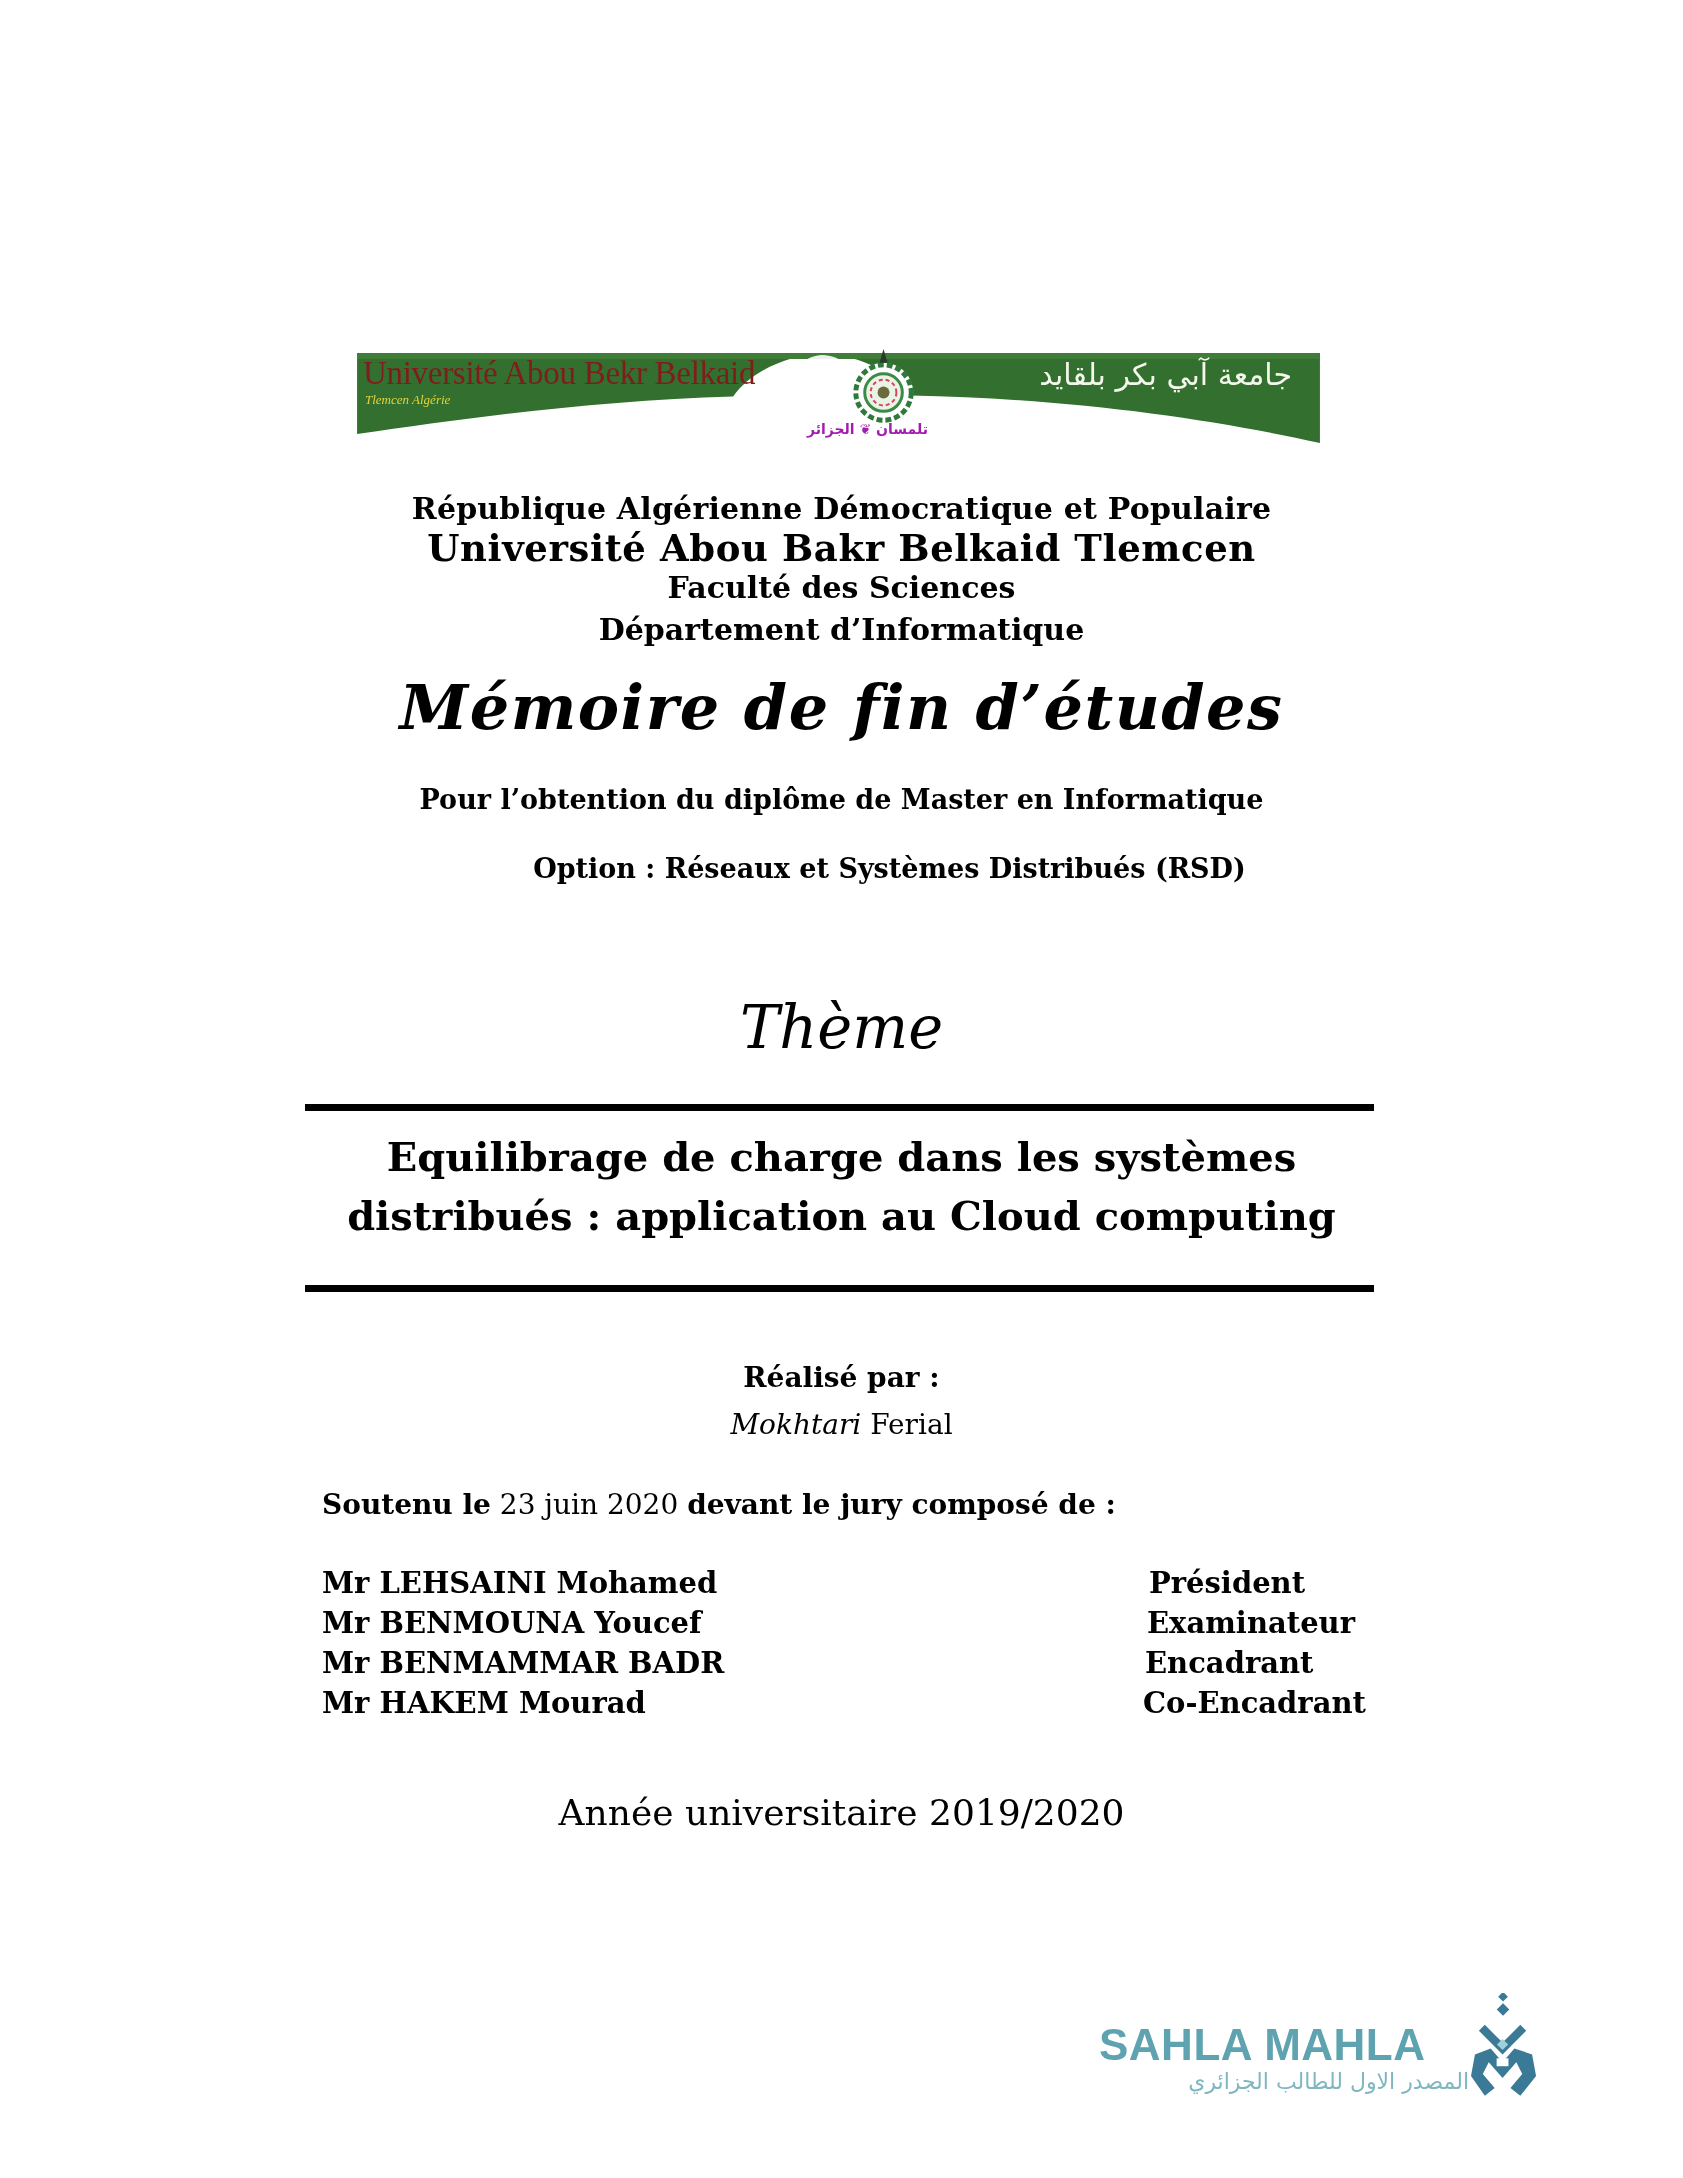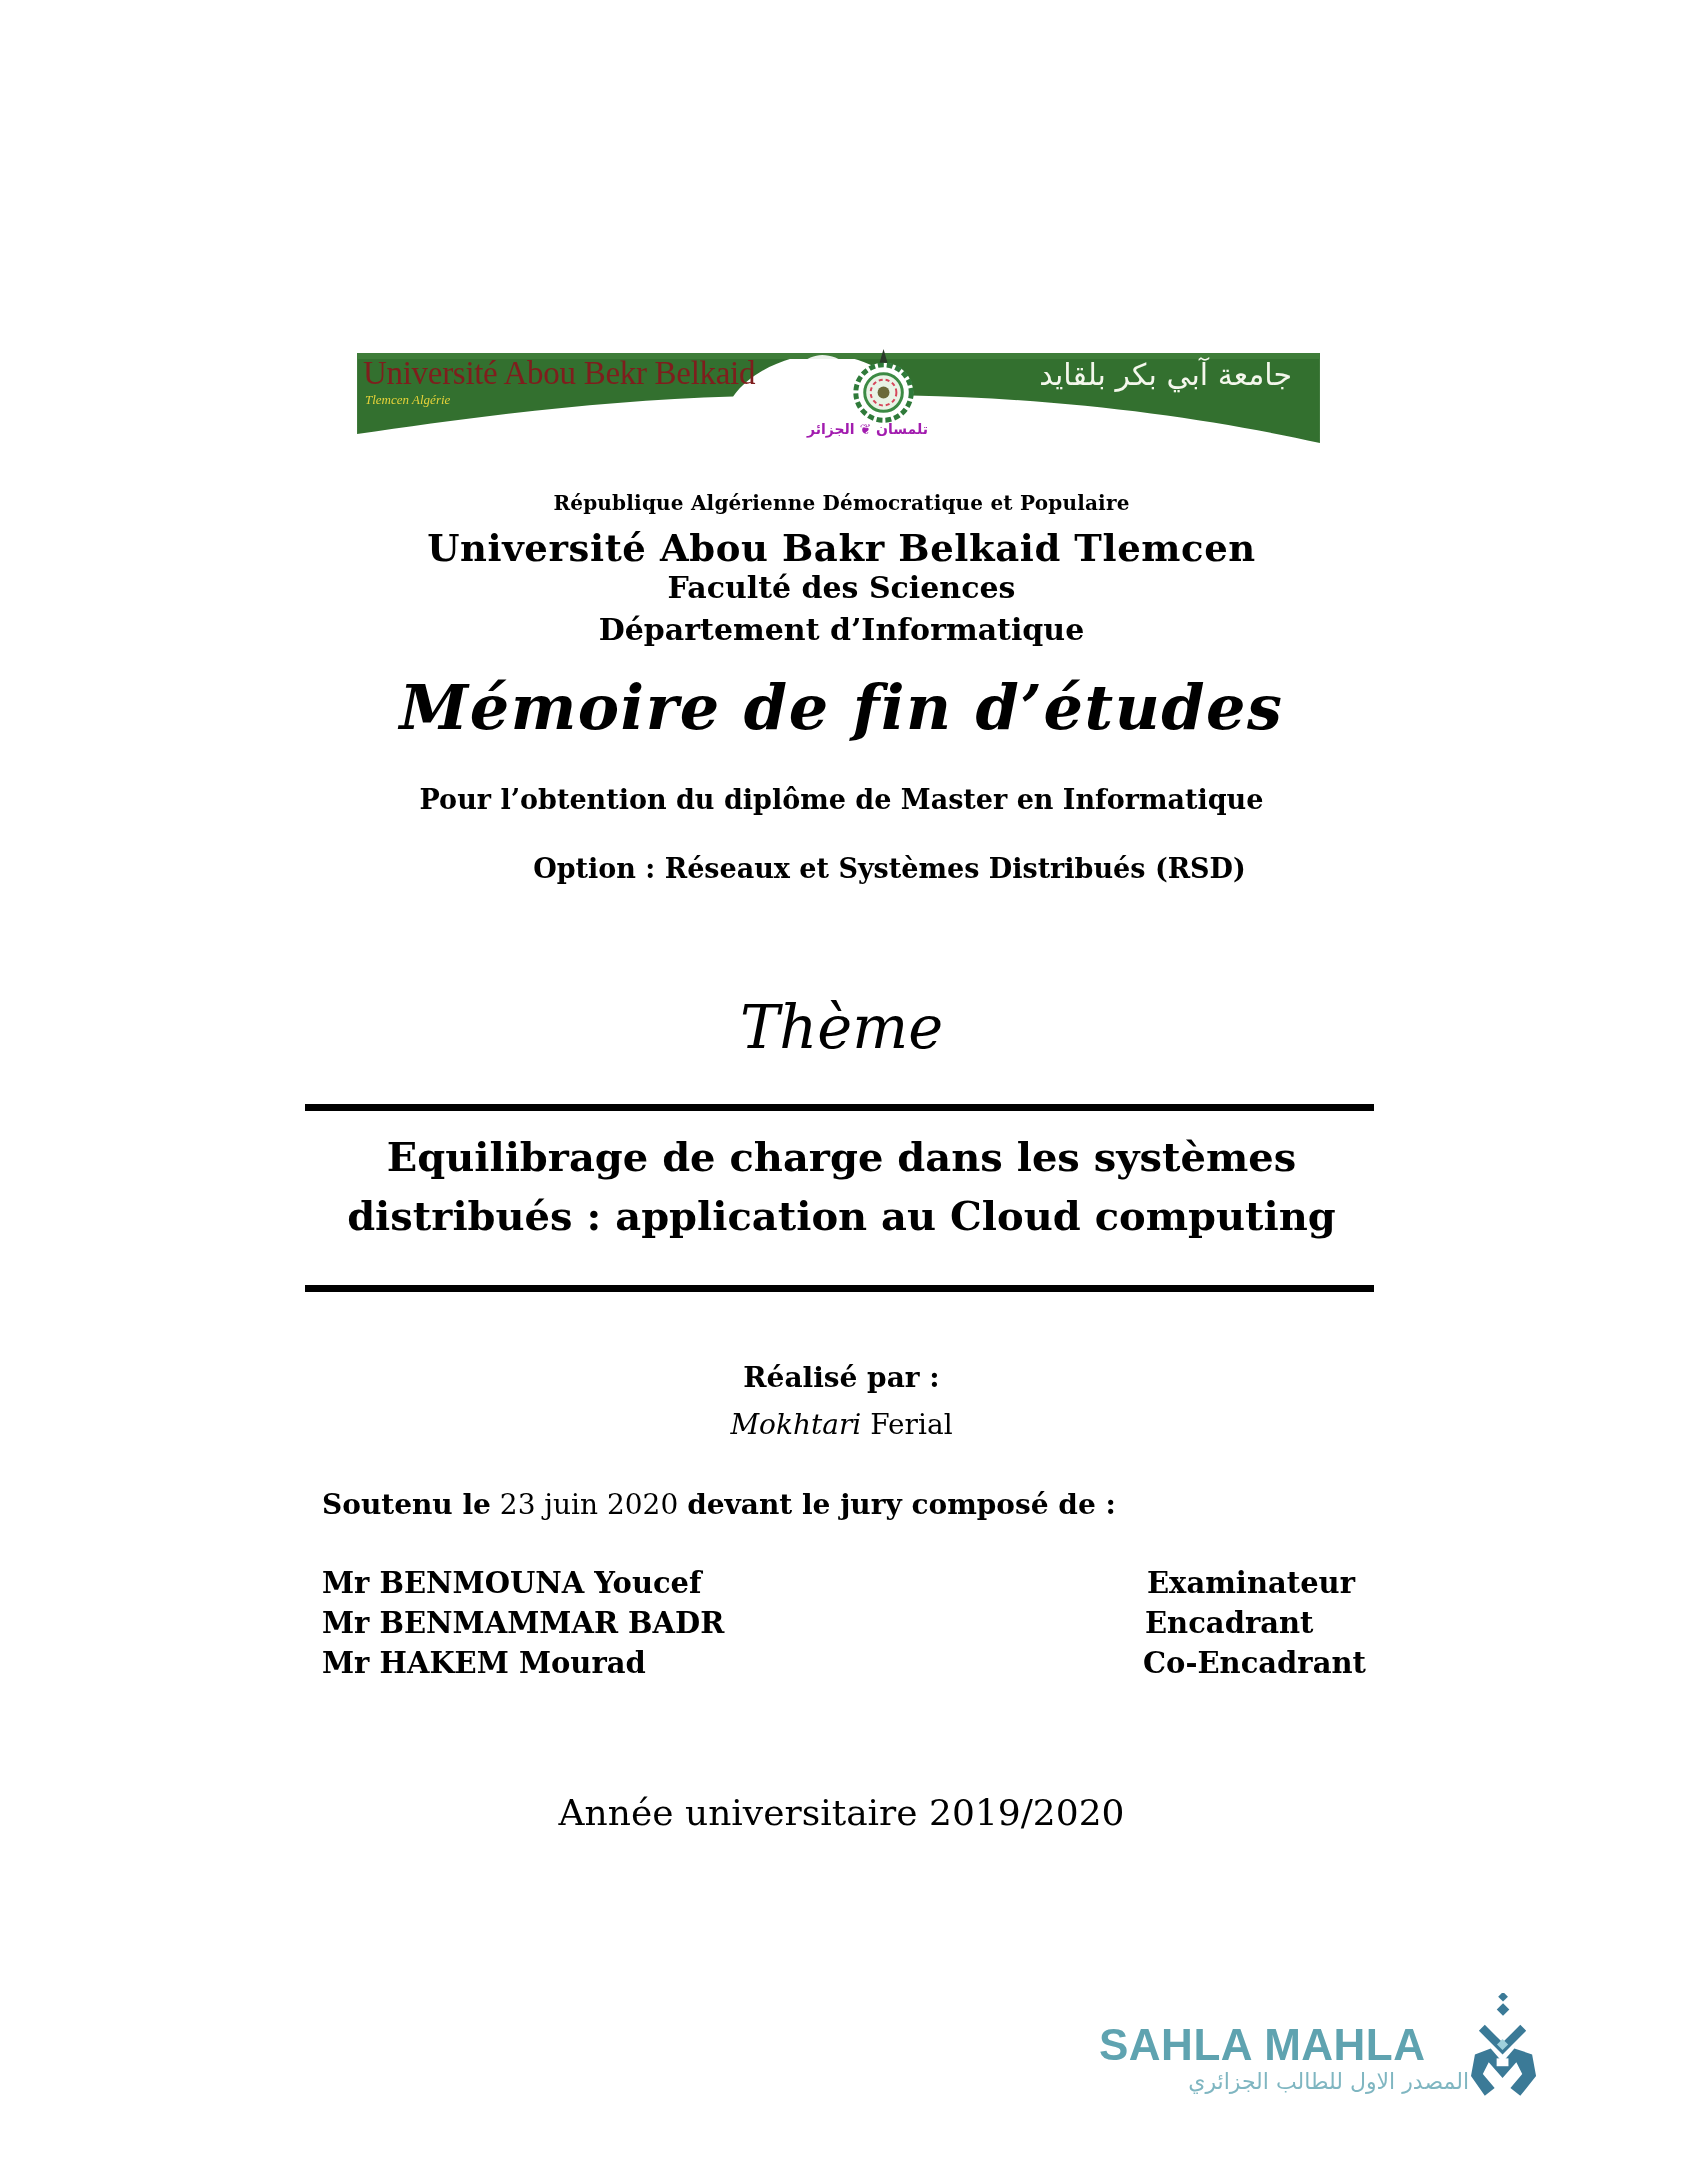--- a/index.html
+++ b/index.html
@@ -13,21 +13,21 @@
   .banner svg { display: block; }
   .banner-fr { left: 6px; top: 6px; font-family: "Liberation Serif", serif; font-size: 33px;
                color: #7f1d1d; letter-spacing: -0.3px; white-space: nowrap; }
   .banner-city { left: 8px; top: 43px; font-family: "Liberation Serif", serif; font-style: italic;
                  font-size: 13px; color: #e6d23a; white-space: nowrap; }
   .banner-ar { right: 28px; top: 8px; font-family: "DejaVu Sans", sans-serif; font-size: 30px;
                color: #f4f7ec; white-space: nowrap; direction: rtl; }
   .banner-sub { left: 450px; top: 72px; font-family: "DejaVu Sans", sans-serif; font-size: 14px;
                 font-weight: bold; color: #a21caf; white-space: nowrap; direction: rtl; }
 
-  .t-rep { top: 491px; font-size: 20px; font-weight: bold; letter-spacing: 0.2px; }
+  .t-rep { top: 491px; font-size: 30px; font-weight: bold; letter-spacing: 0.2px; }
   .t-univ { top: 526px; font-size: 37px; font-weight: bold; letter-spacing: 0.6px; }
   .t-fac { top: 544px; font-size: 30px; font-weight: bold; margin-top: 26px; }
   .t-dep { top: 612px; font-size: 30px; font-weight: bold; }
 
   .t-memoire { top: 671px; font-size: 62px; font-weight: bold; font-style: italic; letter-spacing: 1.5px; }
   .t-pour { top: 784px; font-size: 27px; font-weight: bold; }
   .t-option { top: 853px; font-size: 27px; font-weight: bold; padding-left: 48px; }
   .t-theme { top: 993px; font-size: 59px; font-style: italic; }
 
   .rule { left: 305px; width: 1069px; height: 7px; background: #000; }
@@ -101,20 +101,24 @@
 </div>
 
 <div class="abs soutenu">
   <b>Soutenu le</b>
   <span>23 juin 2020</span>
   <b>devant le jury composé de :</b>
 </div>
 
 <div class="abs jury">
   <div class="jury-row">
+    <span class="jury-name">Mr LEHSAINI Mohamed</span>
+    <span class="jury-role" style="left:827px">Président</span>
+  </div>
+  <div class="jury-row">
     <span class="jury-name">Mr BENMOUNA Youcef</span>
     <span class="jury-role" style="left:825px">Examinateur</span>
   </div>
   <div class="jury-row">
     <span class="jury-name">Mr BENMAMMAR BADR</span>
     <span class="jury-role" style="left:823px">Encadrant</span>
   </div>
   <div class="jury-row">
     <span class="jury-name">Mr HAKEM Mourad</span>
     <span class="jury-role" style="left:821px">Co-Encadrant</span>

